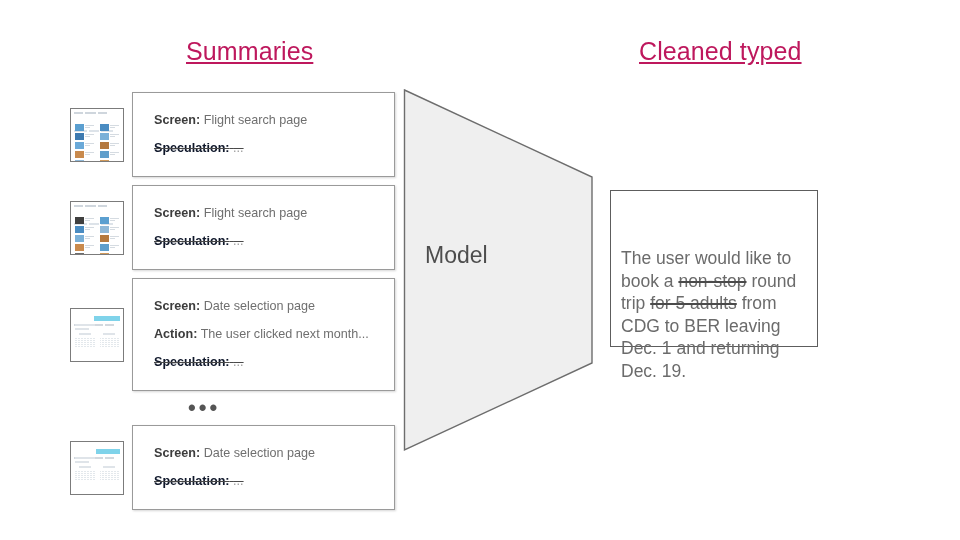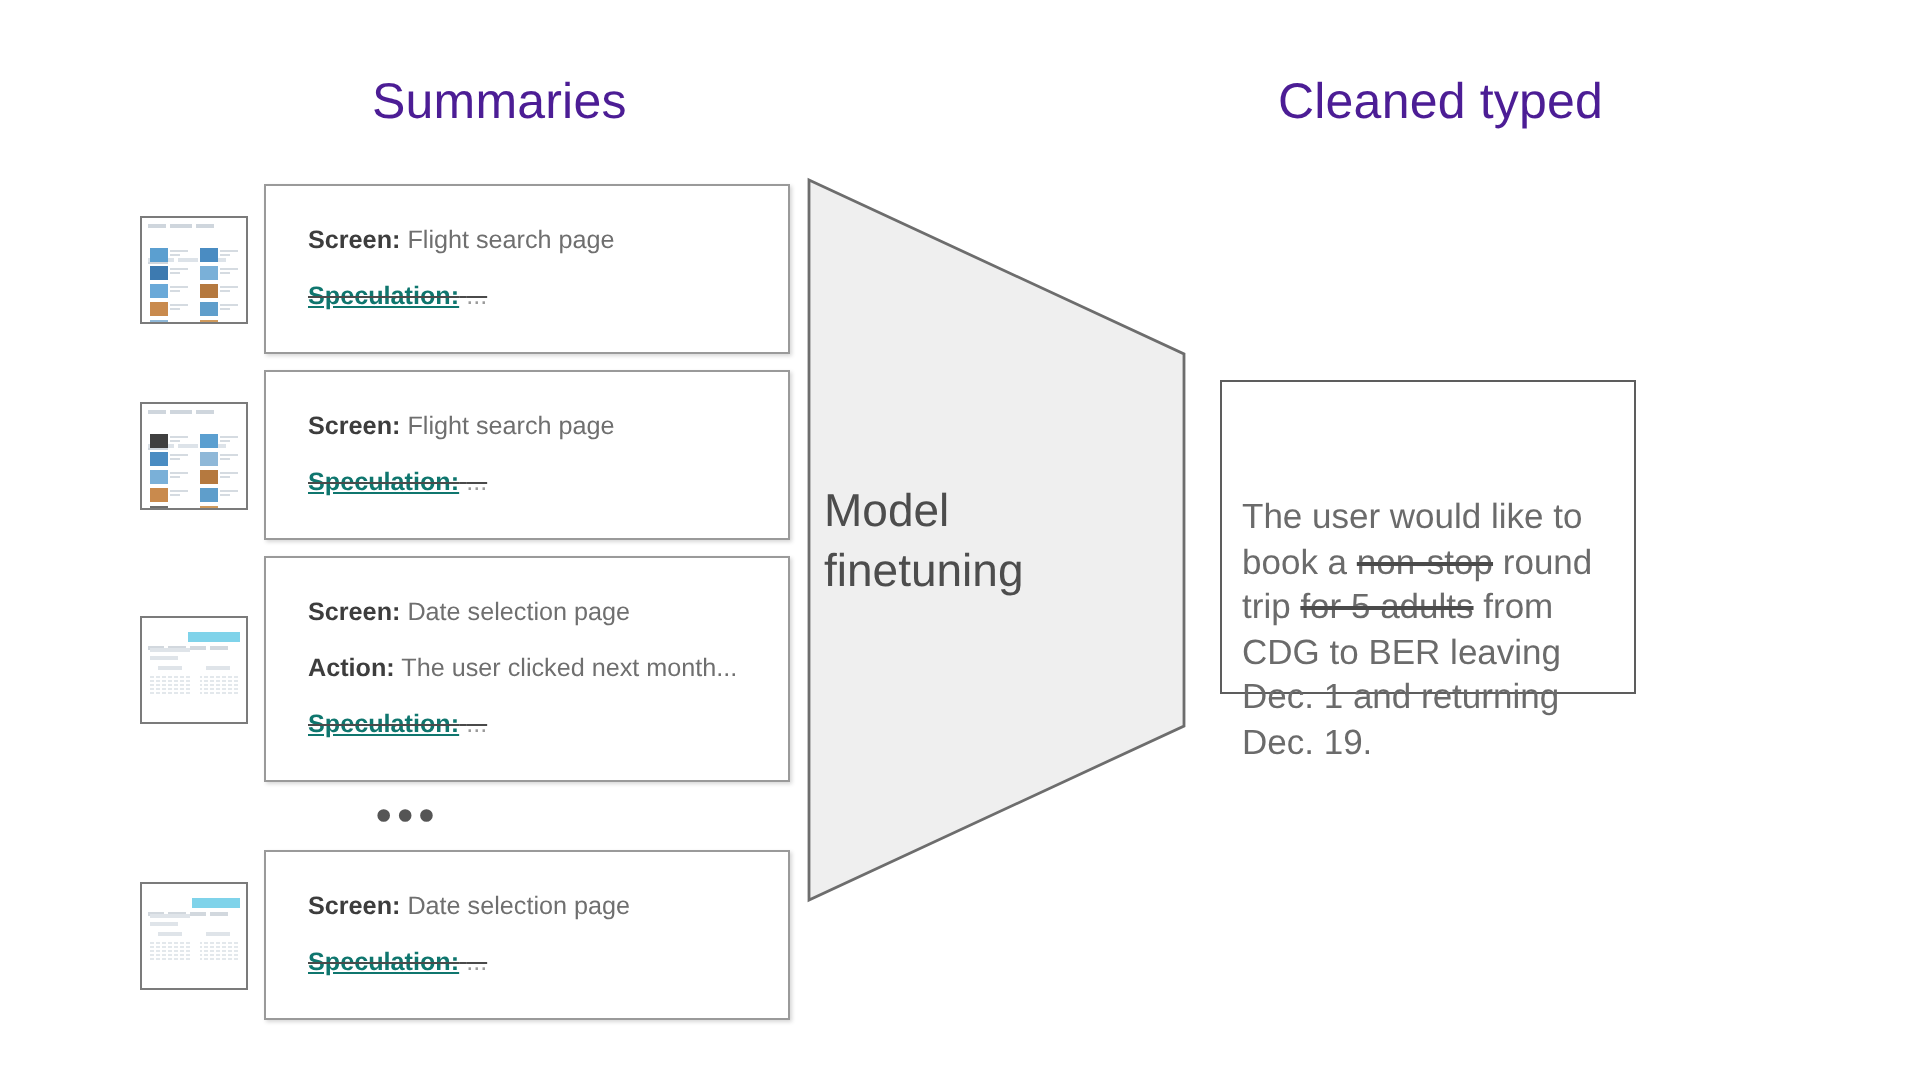--- a/index.html
+++ b/index.html
@@ -13,24 +13,25 @@
     position: relative;
     overflow: hidden;
     font-family: "Liberation Sans", sans-serif;
     -webkit-font-smoothing: antialiased;
   }
 
   
   .col-title {
     position: absolute;
     font-size: 25px;
-    color: #4c1d95;
+    color: #be185d;
     font-weight: 400;
     letter-spacing: 0.1px;
     white-space: nowrap;
+    text-decoration: underline;
   }
   #title-summaries { left: 186px; top: 37px; }
   #title-gold      { left: 639px; top: 37px; }
 
   
   .summary-col {
     position: absolute;
     left: 70px;
     top: 92px;
     width: 325px;
@@ -116,21 +117,21 @@
     font-size: 12.6px;
     line-height: 16px;
     color: #6f6f6f;
   }
   .card b { color: #3d3d3d; font-weight: 700; }
   .spec {
     text-decoration: line-through;
     text-decoration-color: #4a4a4a;
     text-decoration-thickness: 1.4px;
   }
-  .spec b { color: #0f766e; text-decoration: underline; }
+  .spec b { color: #0f172a; }
   .spec .dots { color: #9a9a9a; }
 
   
   .row-ellipsis {
     position: relative;
     height: 22px;
     margin-bottom: 4px;
   }
   .row-ellipsis .dots3 {
     position: absolute;
@@ -147,21 +148,21 @@
   #funnel {
     position: absolute;
     left: 403px;
     top: 88px;
     width: 195px;
     height: 365px;
   }
   #funnel svg { display: block; }
   #funnel-label {
     position: absolute;
-    left: 412px;
+    left: 425px;
     top: 240px;
     width: 150px;
     font-size: 23px;
     line-height: 30px;
     color: #4d4d4d;
   }
 
   
   #gold-box {
     position: absolute;
@@ -586,20 +587,19 @@
 
 </div>
 
 <div id="funnel">
   <svg width="195" height="365" viewBox="0 0 195 365">
     <polygon points="1.5,2 189,89 189,275 1.5,362" fill="#efefef" stroke="#6d6d6d" stroke-width="1.4"></polygon>
   </svg>
 </div>
 <div id="funnel-label">
   <div>Model</div>
-  <div>finetuning</div>
 </div>
 
 <div id="gold-box">
   <div id="gold-text">
     <span>The user would like to book a </span><span class="strike">non-stop</span><span> round trip </span><span class="strike">for 5 adults</span><span> from CDG to BER leaving Dec. 1 and returning Dec. 19.</span>
   </div>
 </div>
 
 </body></html>

